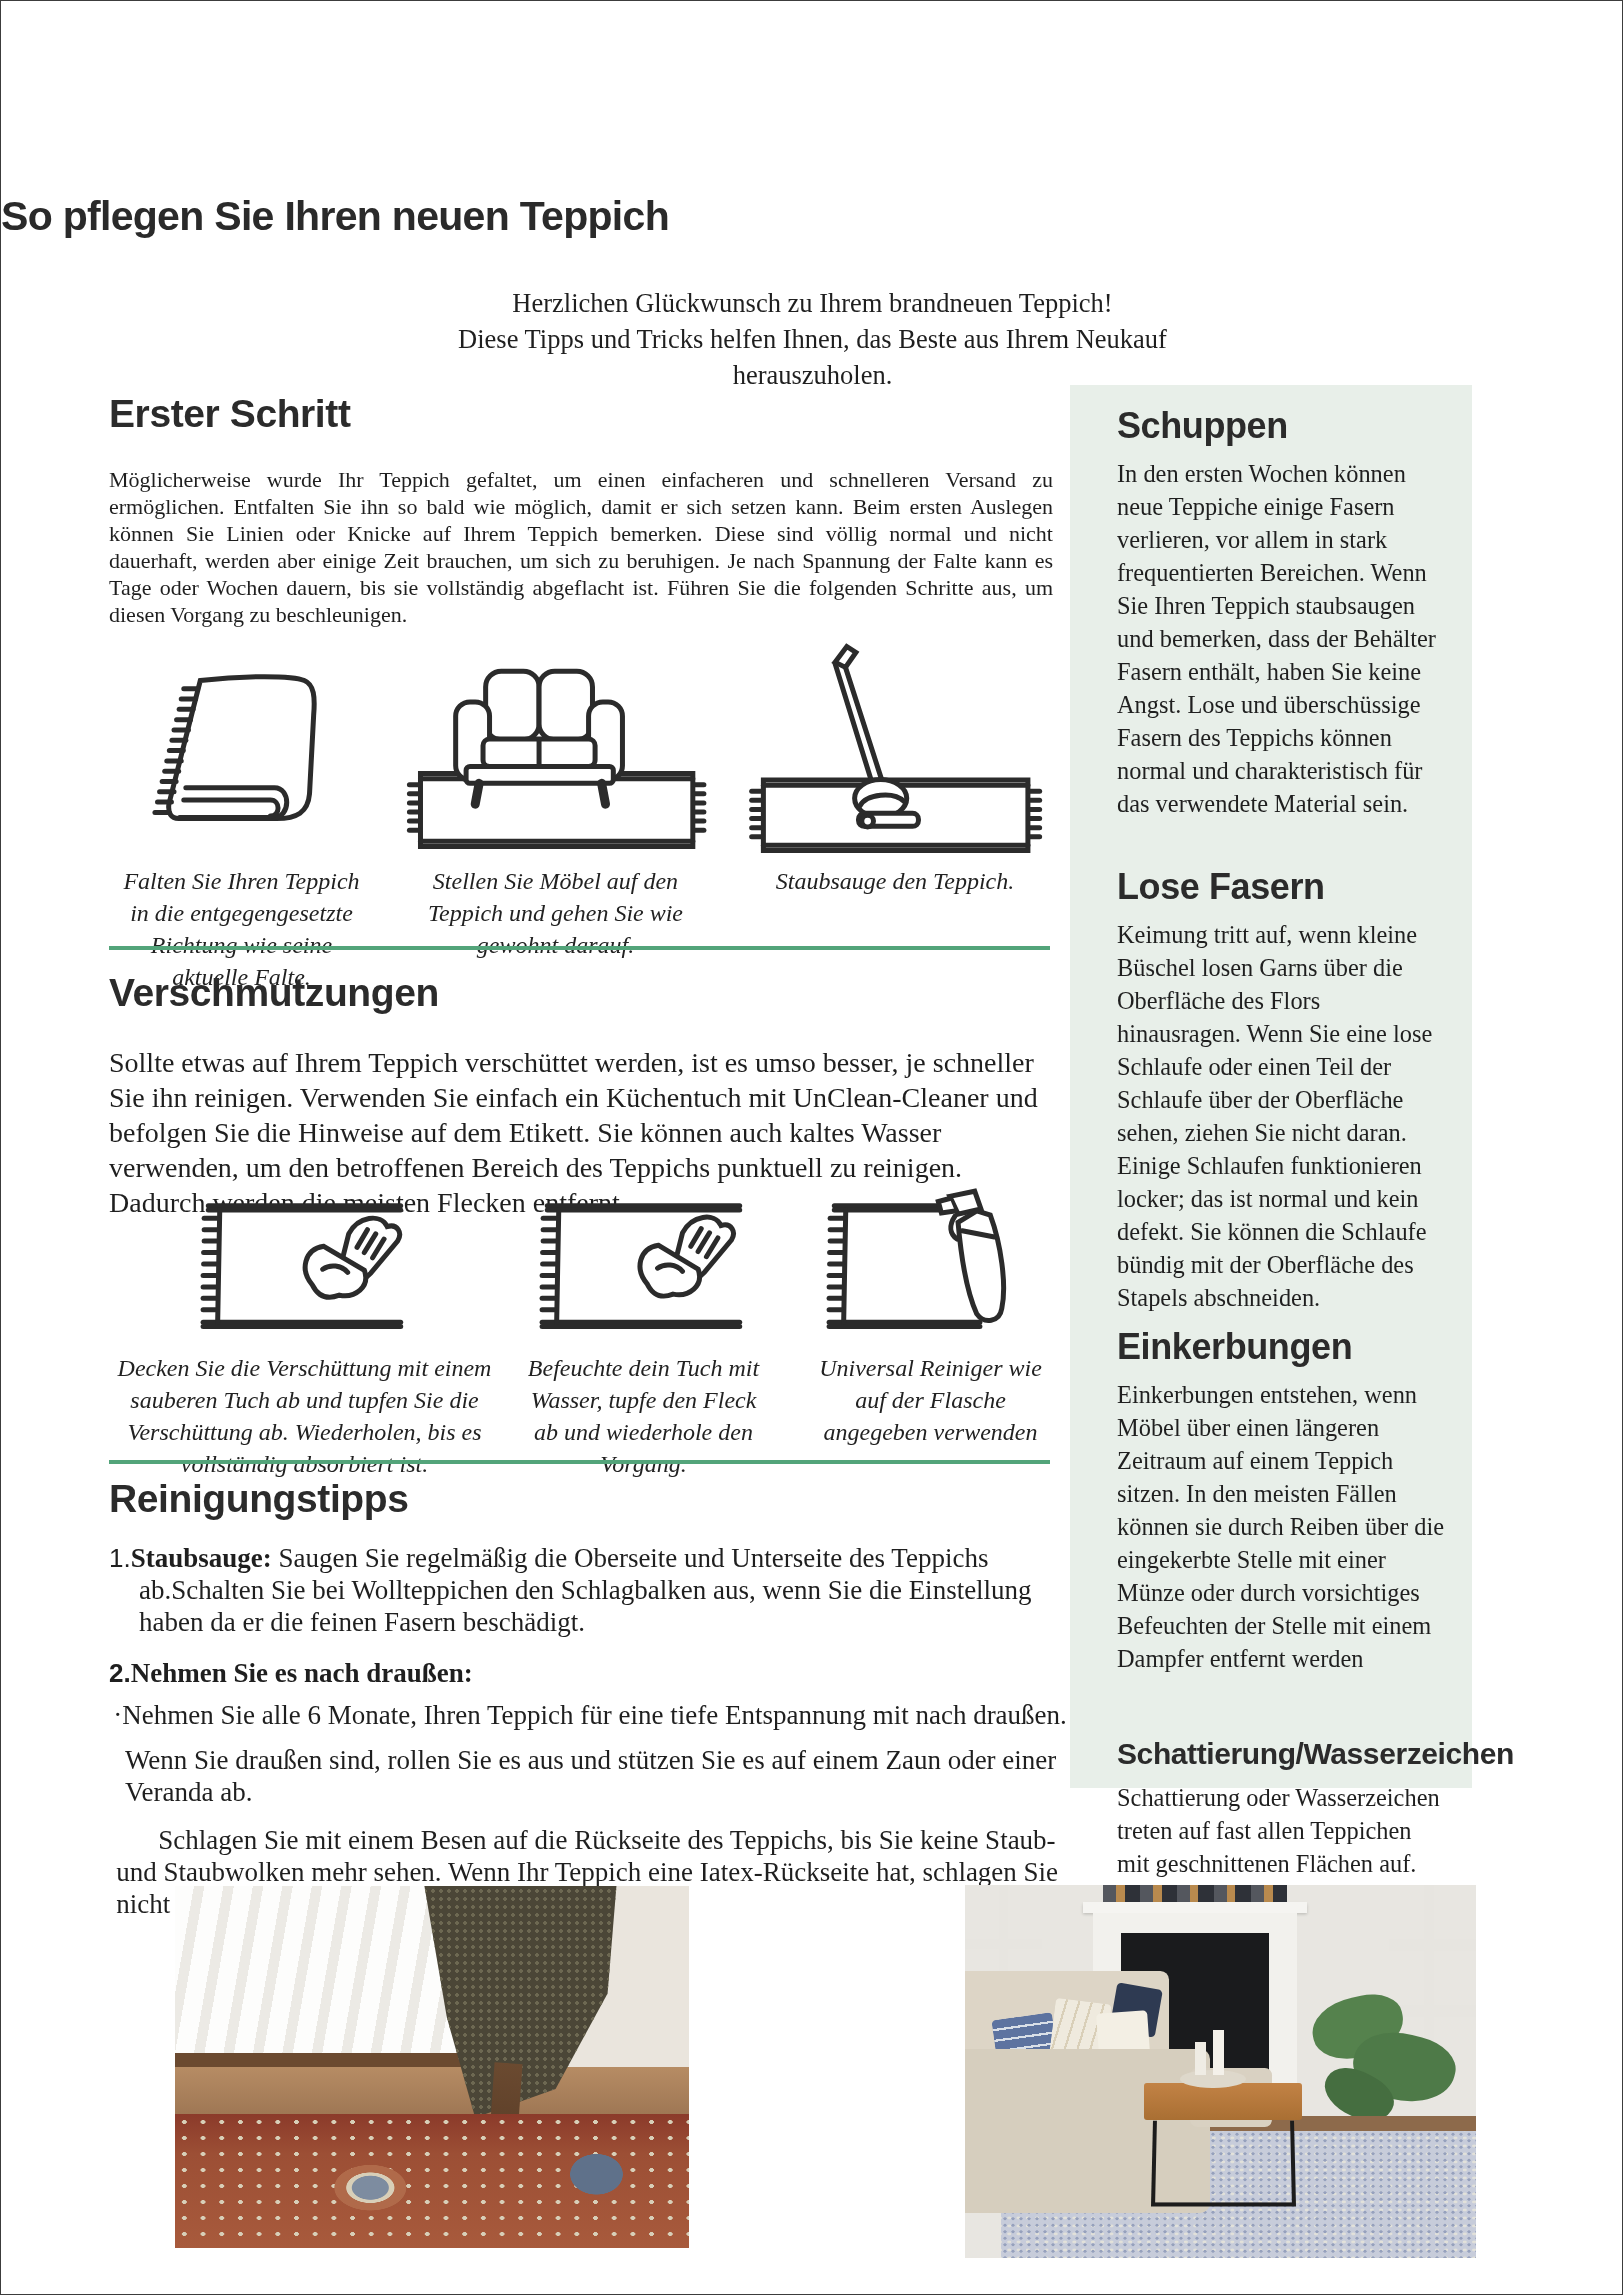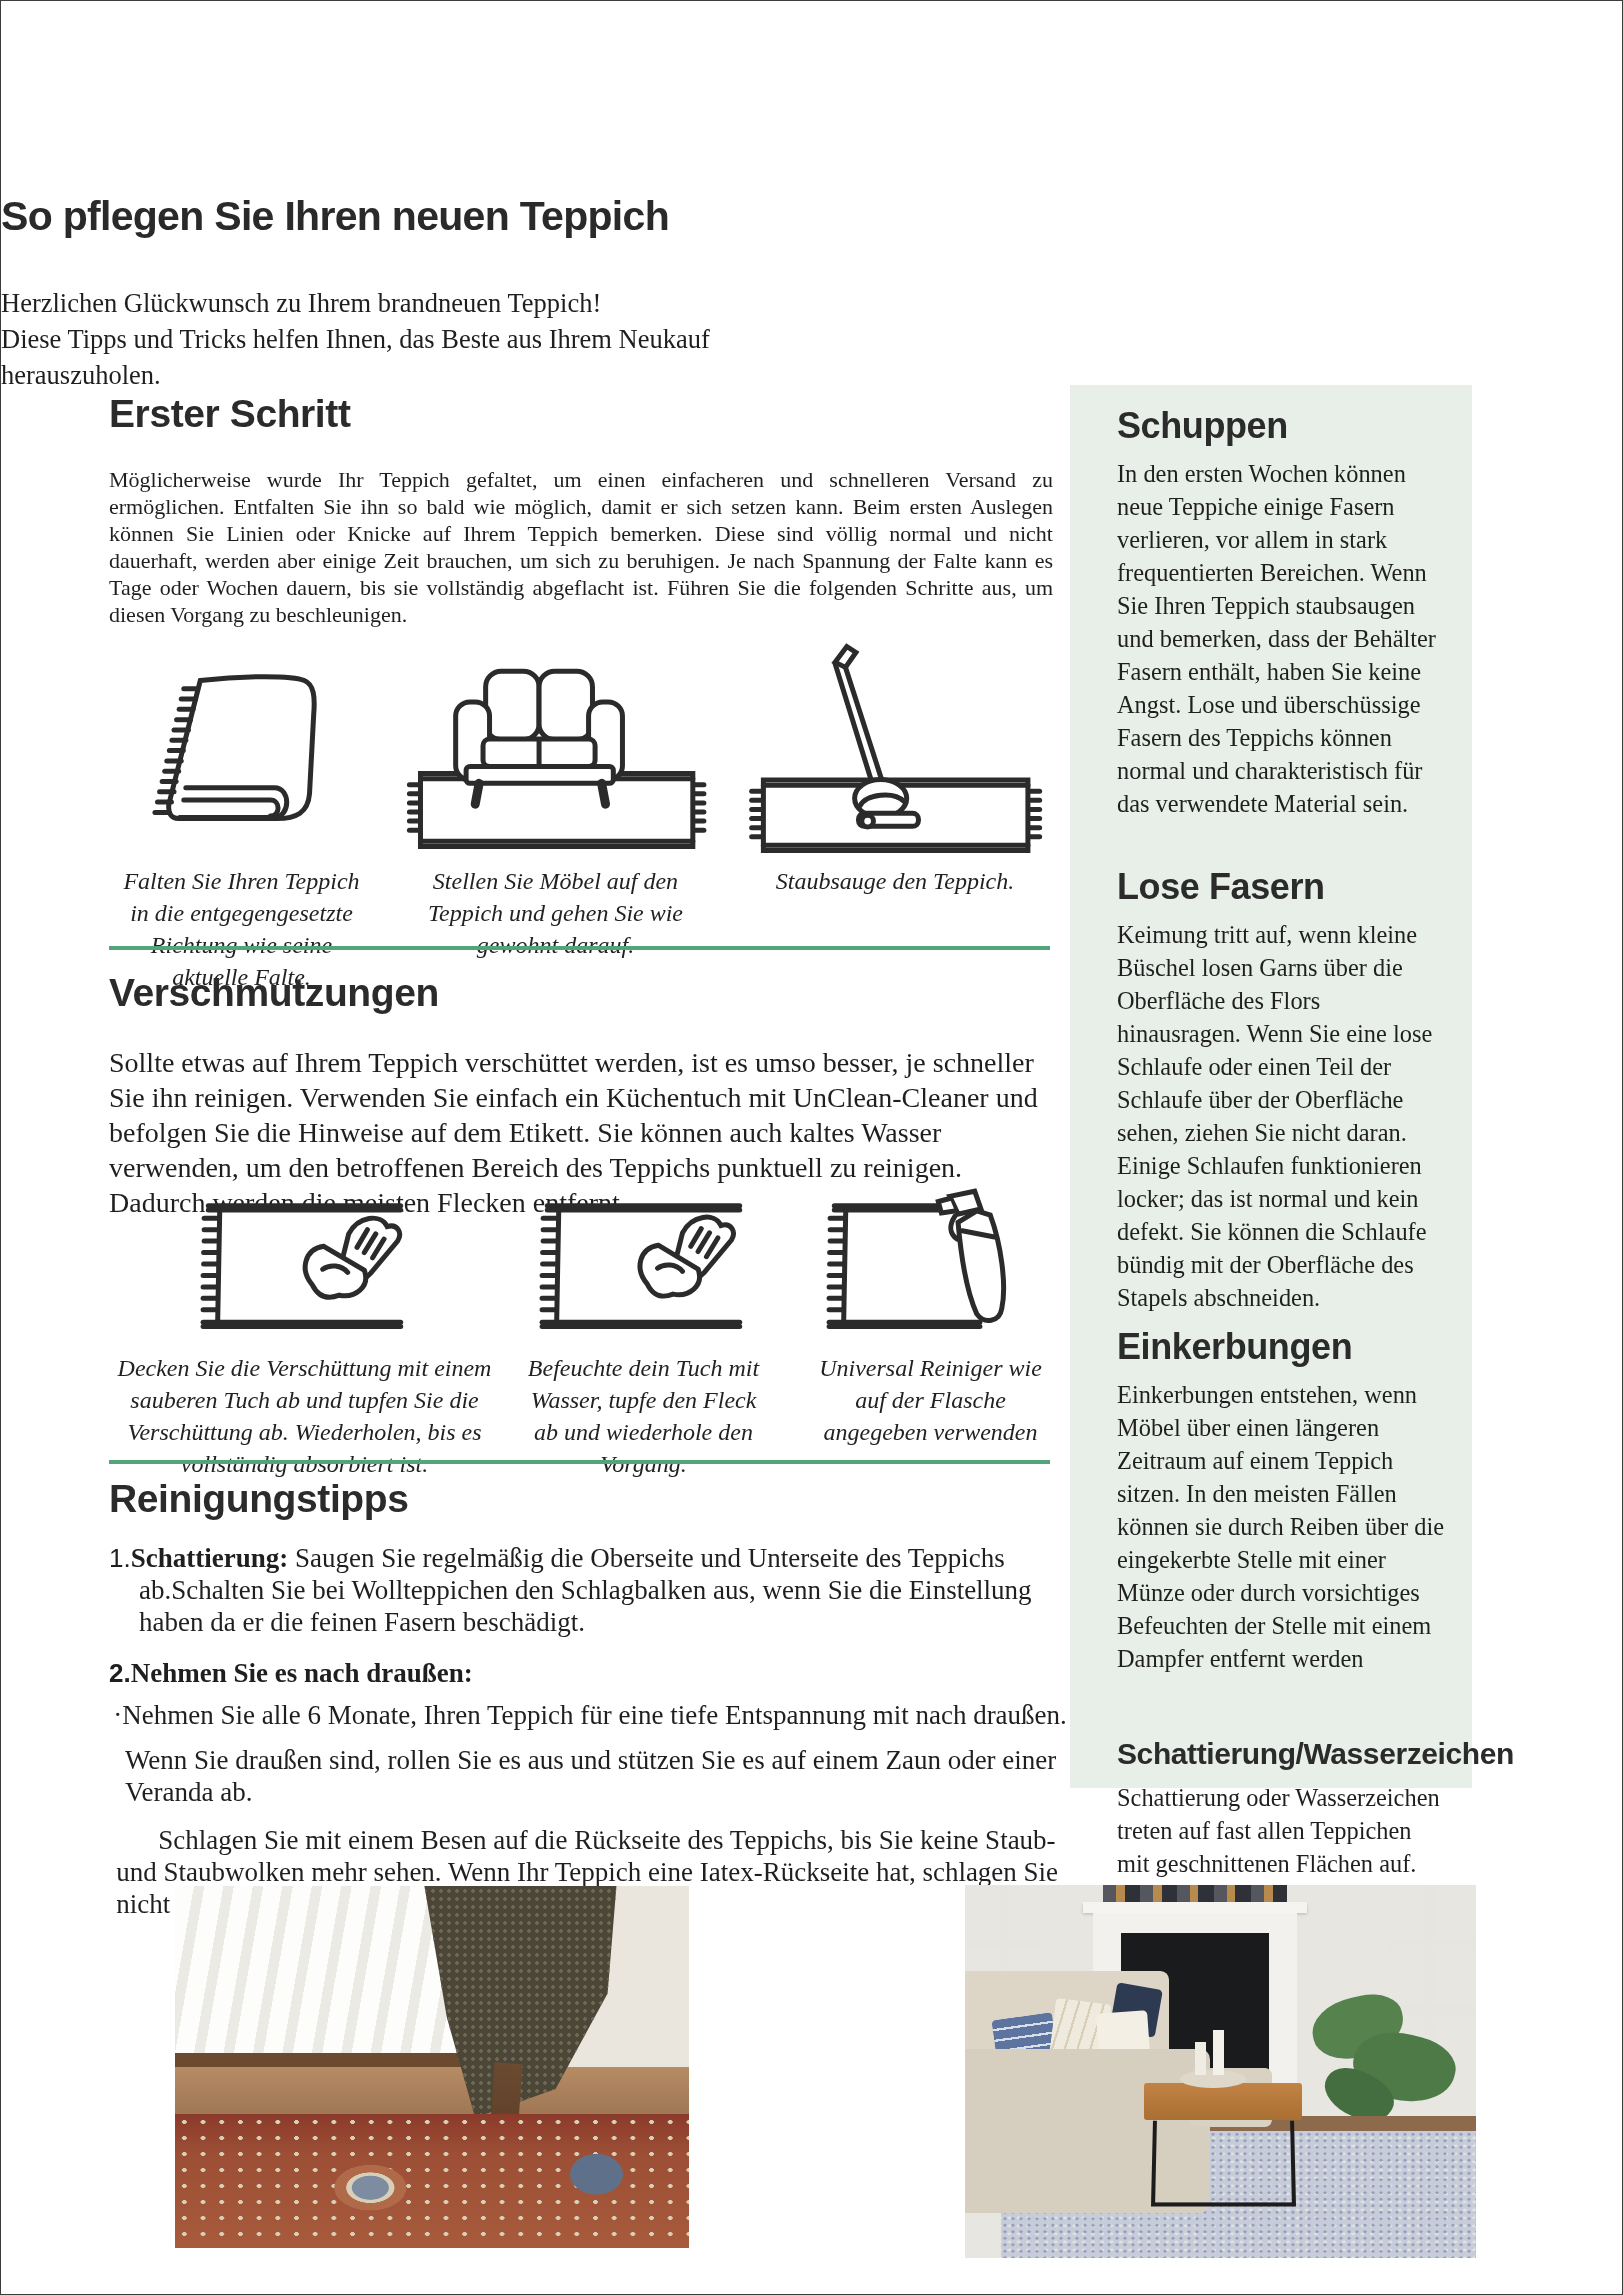--- a/index.html
+++ b/index.html
@@ -2,21 +2,21 @@
 <html style="font-size:11.5px"><head>
 <meta charset="utf-8">
 <style>
   html,body{margin:0;padding:0;background:#ffffff;}
   #page{position:relative;width:1623px;height:2295px;background:#ffffff;
         box-sizing:border-box;border:1.4px solid #3c3c3c;overflow:hidden;
         font-family:"Liberation Serif",serif;color:#1f1f1f;}
   .title{position:absolute;left:0;top:192px;width:1427px;
          font-family:"Liberation Sans",sans-serif;font-weight:700;font-size:41px;
          letter-spacing:-0.7px;color:#2a2a2a;}
-  .subtitle{position:absolute;left:0;top:284px;width:1623px;
+  .subtitle{position:absolute;left:0;top:284px;width:1623px;text-align:center;
             font-size:26.5px;line-height:36px;color:#1f1f1f;}
   .h-left{position:absolute;font-family:"Liberation Sans",sans-serif;font-weight:700;
           font-size:39px;color:#2b2b2b;letter-spacing:-0.4px;}
   .p-first{position:absolute;left:108px;top:465px;width:944px;font-size:22px;
            line-height:27px;text-align:justify;}
   .p-body{position:absolute;left:108px;width:940px;font-size:28px;line-height:35px;}
   .figrow{position:absolute;left:108px;width:944px;display:flex;justify-content:space-between;}
   .figcell{display:flex;flex-direction:column;align-items:center;}
   .figcell .art{display:block;}
   .cap{font-style:italic;font-size:24px;line-height:32px;text-align:center;margin-top:10px;color:#222;}
@@ -288,21 +288,21 @@
         </g>
       </svg>
       <div class="cap" style="width:237px;">Universal Reiniger wie auf der Flasche angegeben verwenden</div>
     </div>
   </div>
 
   <div class="rule" style="top:1459px;"></div>
 
   <div class="tips">
     <div class="h-left" style="position:static;">Reinigungstipps</div>
-    <p class="tip1"><span class="num">1.</span><b>Schattierung:</b><span> Saugen Sie regelmäßig die Oberseite und Unterseite des Teppichs ab.Schalten Sie bei Wollteppichen den Schlagbalken aus, wenn Sie die Einstellung haben  da er die feinen Fasern beschädigt.</span></p>
+    <p class="tip1"><span class="num">1.</span><b>Staubsauge:</b><span> Saugen Sie regelmäßig die Oberseite und Unterseite des Teppichs ab.Schalten Sie bei Wollteppichen den Schlagbalken aus, wenn Sie die Einstellung haben  da er die feinen Fasern beschädigt.</span></p>
     <p class="tip2h"><span class="num">2.</span><b>Nehmen Sie es nach draußen:</b></p>
     <p class="tipb">·Nehmen Sie alle 6 Monate, Ihren Teppich für eine tiefe Entspannung mit nach draußen.</p>
     <p class="tipc">Wenn Sie draußen sind, rollen Sie es aus und stützen Sie es auf einem Zaun oder einer Veranda ab.</p>
     <p class="tipd">Schlagen Sie mit einem Besen auf die Rückseite des Teppichs, bis Sie keine Staub- und Staubwolken mehr sehen. Wenn Ihr Teppich eine Iatex-Rückseite hat, schlagen Sie nicht zu hart, da dies das Latex beschädigen kann</p>
   </div>
 
   <div class="sidebar">
     <div>
       <h3 class="sb-h">Schuppen</h3>
       <p class="sb-p">In den ersten Wochen können neue Teppiche einige Fasern verlieren, vor allem in stark frequentierten Bereichen. Wenn Sie Ihren Teppich staubsaugen und bemerken, dass der Behälter Fasern enthält, haben Sie keine Angst. Lose und überschüssige Fasern des Teppichs können normal und charakteristisch für das verwendete Material sein.</p>

